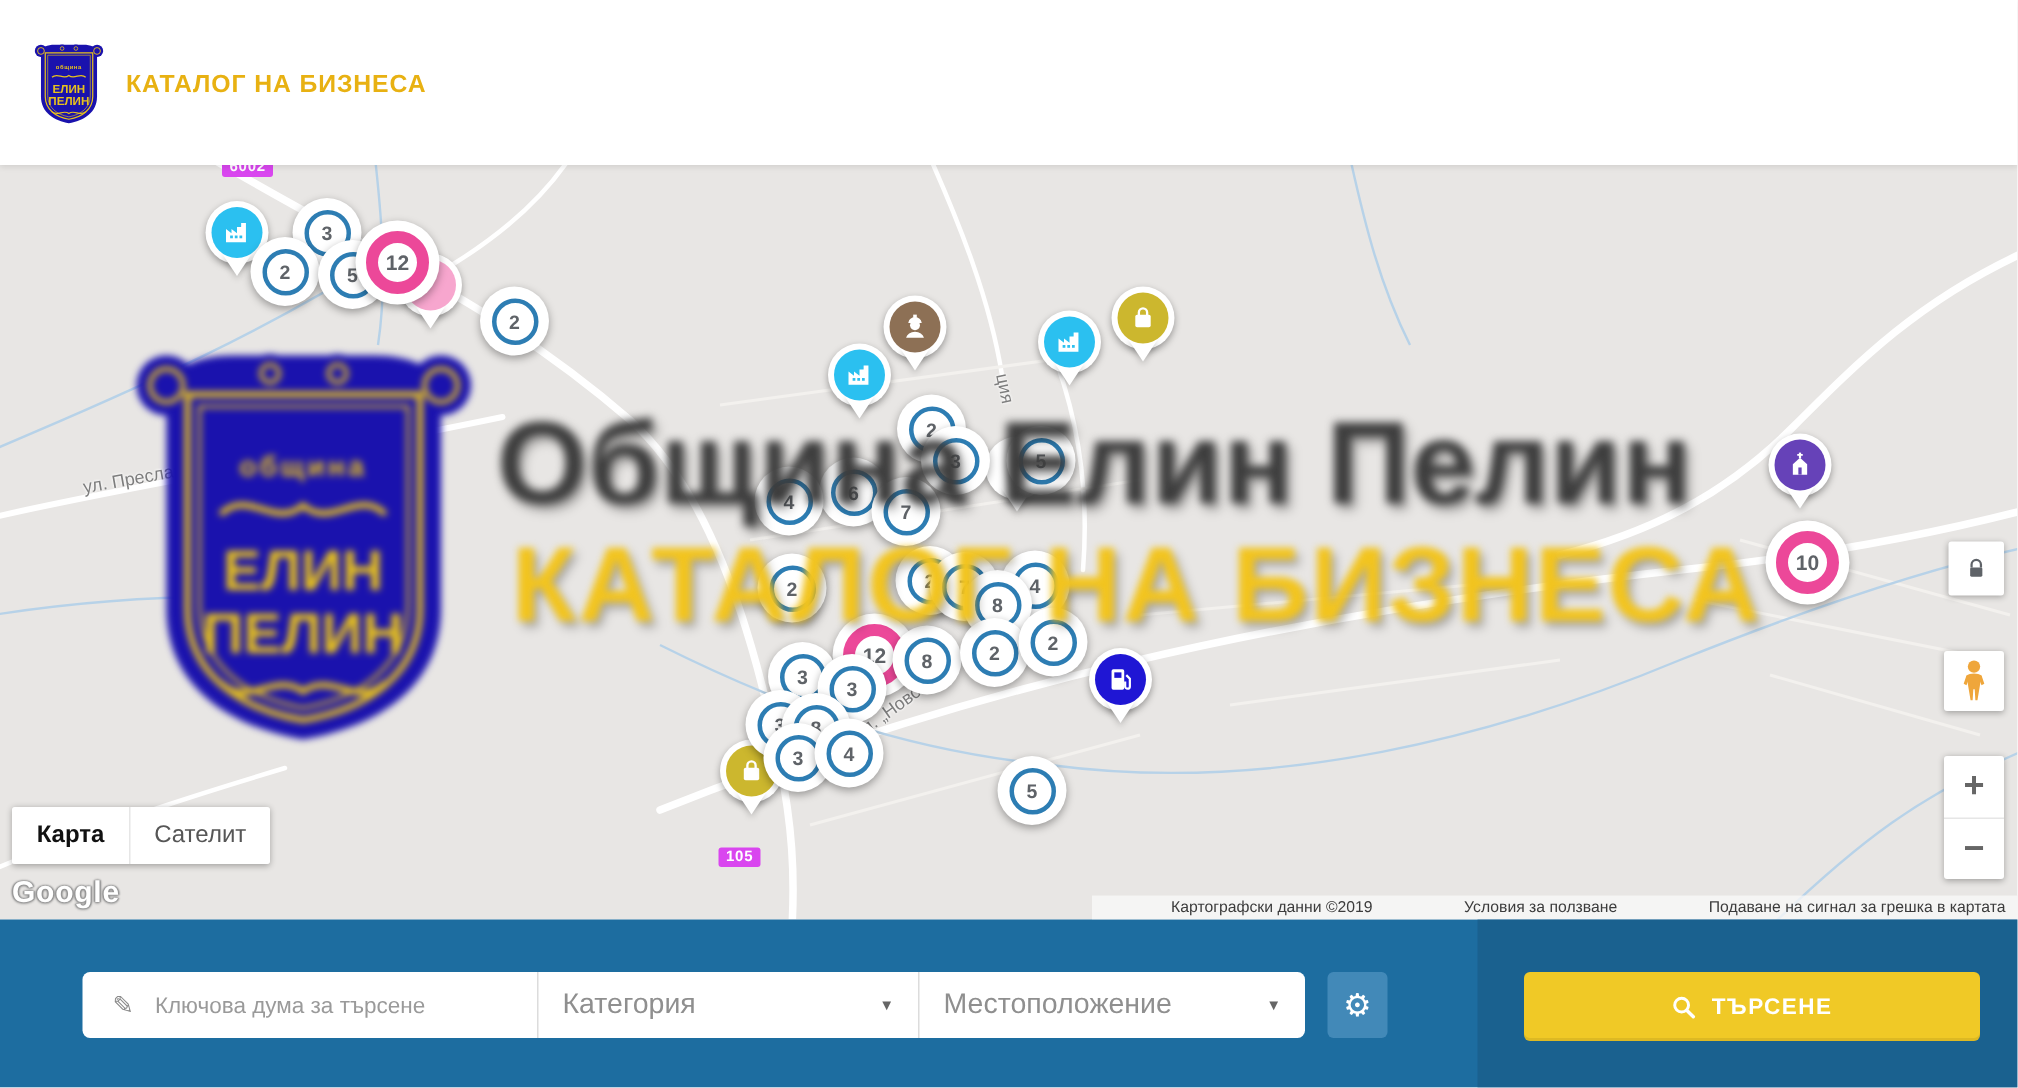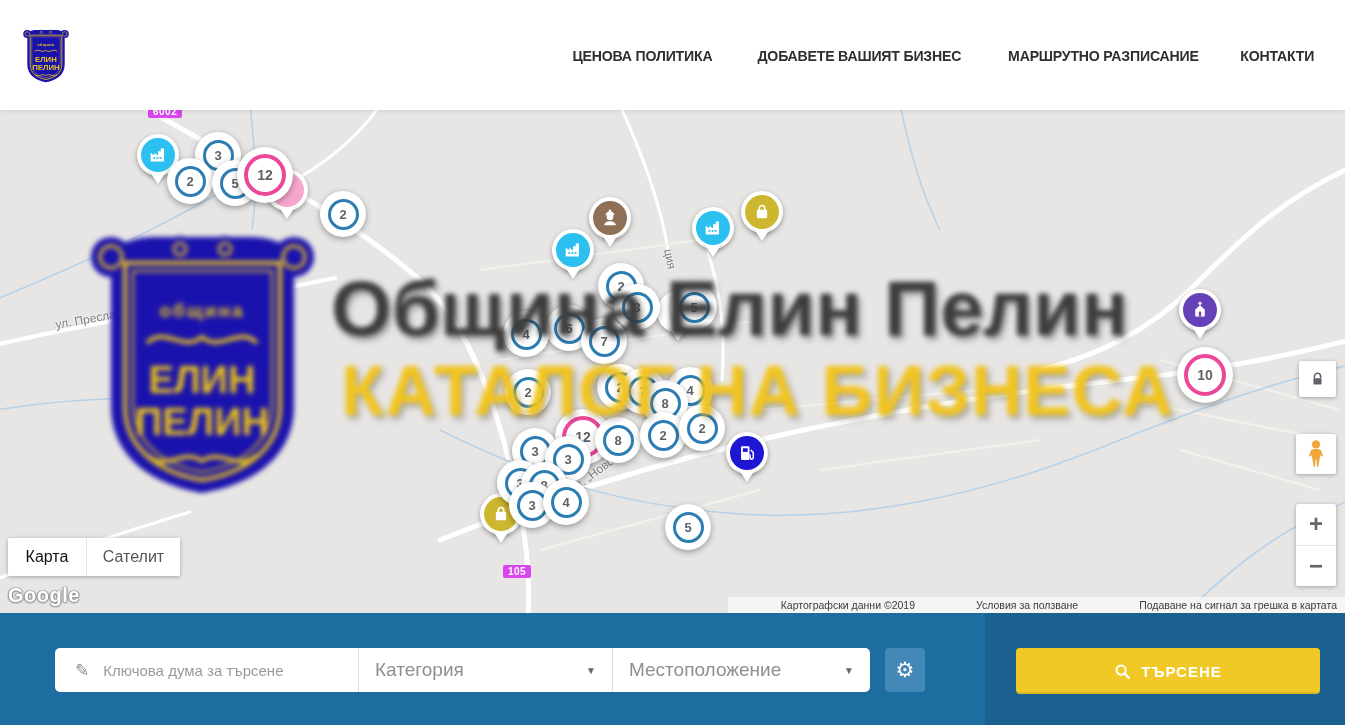--- a/index.html
+++ b/index.html
@@ -38,39 +38,39 @@
   .pin-circle svg { width:22px; height:22px; }
 
   
   .cluster { position:absolute; width:46px; height:46px; background:#fff; border-radius:50%;
     box-shadow:0 2px 6px rgba(0,0,0,.35); display:flex; align-items:center; justify-content:center;
     z-index:20; cursor:pointer; }
   .cluster-ring { width:31px; height:31px; border:3px solid #2d7db3; border-radius:50%;
     display:flex; align-items:center; justify-content:center; background:#fff; }
   .cluster-ring span { font-size:13px; font-weight:bold; color:#5f6368; }
   .cluster.red { width:56px; height:56px; }
-  .cluster.red .cluster-ring { width:42px; height:42px; border:4px solid #ec4899; }
+  .cluster.red .cluster-ring { width:42px; height:42px; border:8px solid #ec4899; }
   .cluster.red .cluster-ring span { font-size:14px; }
 
   
   .watermark { position:absolute; inset:0; z-index:50; pointer-events:none; }
   .wm-crest { position:absolute; left:85px; top:110px; width:235px; height:280px;
     filter:blur(2.6px); }
   .wm-line1 { position:absolute; left:331px; top:153px; font-size:78px; font-weight:bold;
     color:#3d3d3d; white-space:nowrap; filter:blur(2.8px); text-shadow:3px 4px 5px rgba(0,0,0,.35); }
   .wm-line2 { position:absolute; left:341px; top:240px; font-size:71px; font-weight:bold;
     color:#f2c41e; white-space:nowrap; letter-spacing:1px; filter:blur(2.6px);
     text-shadow:3px 4px 5px rgba(0,0,0,.30); }
 
   
   .maptype { position:absolute; left:8px; top:428px; display:flex; z-index:60;
     box-shadow:0 1px 4px rgba(0,0,0,.3); border-radius:2px; overflow:hidden; }
   .maptype .mt { height:38px; background:#fff; display:flex; align-items:center; justify-content:center;
     font-size:16px; cursor:pointer; }
-  .maptype .mt.map-btn { width:78px; font-weight:normal; color:#111; }
+  .maptype .mt.map-btn { width:78px; font-weight:bold; color:#111; }
   .maptype .mt.sat-btn { width:94px; color:#565656; border-left:1px solid #e6e6e6; }
 
   .google-logo { position:absolute; left:8px; top:474px; z-index:60; font-size:20px; font-weight:bold;
     color:#fff; letter-spacing:.5px;
     text-shadow:0 0 1px #949494,0 0 2px #949494,0 1px 2px #8a8a8a,1px 0 1px #9a9a9a,-1px 0 1px #9a9a9a; }
 
   .attribution { position:absolute; right:0; top:487px; z-index:60; background:rgba(248,248,248,.78);
     font-size:10.5px; color:#3c3c3c; padding:2px 8px; display:flex; gap:16px; white-space:nowrap; }
   .attribution span { cursor:default;padding-left:45px; }
   .attribution .link { cursor:pointer; }
@@ -132,28 +132,23 @@
         <circle cx="140" cy="28" r="6" fill="none" stroke="#e8c21c" stroke-width="2.5"></circle>
         <path d="M40,42 L195,42 L195,185 C195,228 160,252 117,259 C75,252 40,228 40,185 Z" fill="none" stroke="#e8c21c" stroke-width="4"></path>
         <path d="M48,50 L187,50 L187,182 C187,222 156,244 117,251 C79,244 48,222 48,182 Z" fill="none" stroke="#e8c21c" stroke-width="2"></path>
         <text class="crest-text" x="117" y="96" font-size="19" letter-spacing="2">община</text>
         <path d="M62,122 C80,104 98,132 117,116 C136,132 154,104 172,122" fill="none" stroke="#e8c21c" stroke-width="4"></path>
         <text class="crest-text" x="117" y="172" font-size="38">ЕЛИН</text>
         <text class="crest-text" x="117" y="214" font-size="38">ПЕЛИН</text>
         <path d="M62,234 C80,252 98,226 117,240 C136,226 154,252 172,234" fill="none" stroke="#e8c21c" stroke-width="4"></path>
       </svg>
       <div class="brand-text">
+        <div class="t2">КАТАЛОГ НА БИЗНЕСА</div>
       </div>
     </div>
-    <nav class="nav">
-      <a>ЦЕНОВА ПОЛИТИКА</a>
-      <a>ДОБАВЕТЕ ВАШИЯТ БИЗНЕС</a>
-      <a>МАРШРУТНО РАЗПИСАНИЕ</a>
-      <a>КОНТАКТИ</a>
-    </nav>
   </div>
 
   <div class="map">
     <svg class="roads" width="1345" height="503">
       <g stroke="#ffffff" fill="none" stroke-linecap="round">
         <path d="M140,-5 C250,60 330,92 420,170 C470,215 500,300 520,400 C528,440 530,472 528,508" stroke-width="5"></path>
         <path d="M-5,235 C80,215 200,196 335,168" stroke-width="4"></path>
         <path d="M440,430 C640,350 850,300 1120,270 C1200,262 1280,248 1350,230" stroke-width="5"></path>
         <path d="M1350,58 C1280,90 1240,130 1195,175 C1150,220 1100,245 1040,260" stroke-width="5"></path>
         <path d="M258,90 C300,70 350,40 380,-5" stroke-width="3"></path>
@@ -400,21 +395,21 @@
           <div class="cluster-ring">
             <span>5</span>
           </div>
         </div>
         <div class="cluster red" style="left: 1177px; top: 237px;">
           <div class="cluster-ring">
             <span>10</span>
           </div>
         </div>
         <div class="road-badge" style="left: 148px; top: -5px;">6002</div>
-        <div class="road-badge" style="left: 503px; top: 455px;">105</div>
+        <div class="road-badge" style="left: 479px; top: 455px;">105</div>
         <div class="street-label" style="left: 55px; top: 202px; transform: rotate(-10deg);">ул. Преслав</div>
         <div class="street-label" style="left: 558px; top: 354px; transform: rotate(-36deg);">бул. „Новосел</div>
         <div class="street-label" style="left: 660px; top: 142px; transform: rotate(78deg);">ция</div>
       </div>
 
     <div class="watermark">
       <svg class="wm-crest" viewBox="0 0 235 278">
         <circle cx="26" cy="36" r="20" fill="#1a12ad"></circle>
           <circle cx="209" cy="36" r="20" fill="#1a12ad"></circle>
         <circle cx="95" cy="28" r="13" fill="#1a12ad"></circle>

